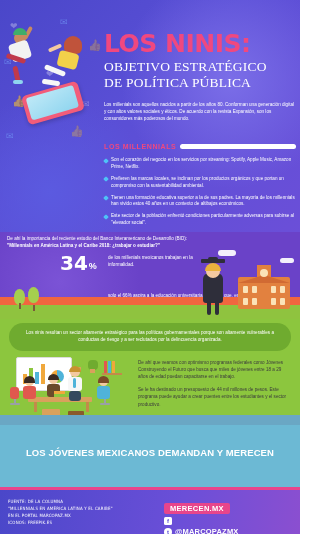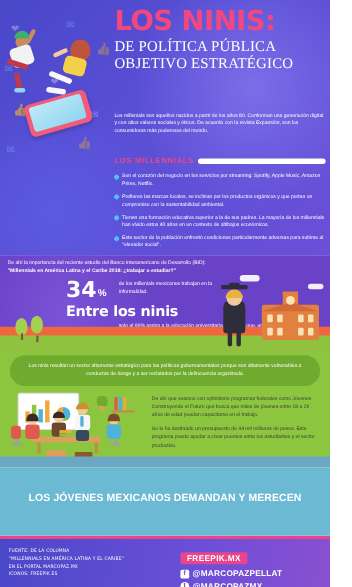--- a/index.html
+++ b/index.html
@@ -29,21 +29,21 @@
   .phone{position:absolute;left:22px;top:74px;width:58px;height:30px;background:#f25c7a;
          border-radius:5px;transform:rotate(-16deg);box-shadow:0 2px 4px rgba(0,0,0,.2);}
   .phone:after{content:"";position:absolute;left:4px;top:3px;right:5px;bottom:4px;
          background:linear-gradient(160deg,#bfe9f7,#8fd5ef);border-radius:3px;}
   .prs{position:absolute;}
   .prs .head{position:absolute;border-radius:50%;}
   .prs .body{position:absolute;border-radius:4px;}
   .prs .limb{position:absolute;border-radius:3px;}
 
   
-  .title-wrap{position:absolute;left:104px;top:7px;width:192px;}
+  .title-wrap{position:absolute;left:104px;top:32px;width:192px;}
   .t1{font-size:25px;font-weight:bold;color:#f0487f;letter-spacing:-.5px;line-height:.95;
       font-family:"DejaVu Sans", sans-serif;text-transform:uppercase;}
   .t2{margin-top:3px;font-family:"Liberation Serif", serif;color:#fff;font-size:13.5px;
       line-height:1.18;letter-spacing:.2px;text-transform:uppercase;}
 
   .hero-p{position:absolute;left:104px;top:96px;width:190px;color:#fff;
      font-size:4.6px;line-height:1.55;}
 
   
   .mill-head{position:absolute;left:104px;top:143px;width:192px;display:flex;align-items:center;gap:4px;}
@@ -181,22 +181,22 @@
         <div class="body" style="left:16px;top:22px;width:20px;height:16px;background:#f2d04a;transform:rotate(14deg);"></div>
         <div class="limb" style="left:6px;top:16px;width:14px;height:4px;background:#f3c9a0;transform:rotate(-24deg);"></div>
         <div class="limb" style="left:2px;top:38px;width:22px;height:5px;background:#f7f7f7;transform:rotate(22deg);"></div>
         <div class="limb" style="left:0px;top:50px;width:18px;height:5px;background:#f7f7f7;transform:rotate(8deg);"></div>
       </div>
     </div>
 
     <div class="title-wrap">
       <div class="t1">LOS NINIS:</div>
       <div class="t2">
+        <div>OBJETIVO ESTRATÉGICO</div>
         <div>DE POLÍTICA PÚBLICA</div>
-        <div>OBJETIVO ESTRATÉGICO</div>
       </div>
     </div>
 
     <p class="hero-p">Los millenials son aquellos nacidos a partir de los años 80. Conforman una generación digital y con altos valores sociales y éticos. De acuerdo con la revista Expansión, son los consumidores más poderosos del mundo.</p>
 
     <div class="mill-head">
       <span class="lbl">LOS MILLENNIALS</span>
       <span class="bar"></span>
     </div>
 
@@ -227,21 +227,20 @@
       <div>De ahí la importancia del reciente estudio del Banco Interamericano de Desarrollo (BID):</div>
       <div style="font-weight:bold;">"Millennials en América Latina y el Caribe 2018: ¿trabajar o estudiar?"</div>
     </div>
 
     <div class="stat">
       <span class="num">34</span>
       <span class="pct">%</span>
     </div>
     <div class="stat-note">de los millenials mexicanos trabajan en la informalidad.</div>
 
-    <div class="entre">Entre los ninis</div>
     <div class="stat2">solo el 66% aspira a la educación universitaria, mientras que, entre los estudiantes, este porcentaje es de alrededor del 89%.</div>
 
     <div class="cloud" style="right:64px;top:18px;width:18px;height:6px;"></div>
     <div class="cloud" style="right:6px;top:26px;width:14px;height:5px;"></div>
     <div class="ground"></div>
     <div class="grass"></div>
     <div class="tree" style="left:14px;">
       <div class="fol"></div>
         <div class="trk"></div>
     </div>
@@ -360,24 +359,23 @@
 
   <footer class="footer">
     <div class="src">
       <div>FUENTE: DE LA COLUMNA</div>
       <div>"MILLENNIALS EN AMÉRICA LATINA Y EL CARIBE"</div>
       <div>EN EL PORTAL MARCOPAZ.MX</div>
       <div>ICONOS: FREEPIK.ES</div>
     </div>
 
     <div class="brand">
-      <span class="chip">FREEPIK.MX</span>
+      <span class="chip">MERECEN.MX</span>
       <div class="row">
         <span class="ic">f</span>
-        <span>@MARCOPAZPELLAT</span>
       </div>
       <div class="row">
         <span class="ic tw">t</span>
         <span>@MARCOPAZMX</span>
       </div>
     </div>
   </footer>
 
 </div>
 

